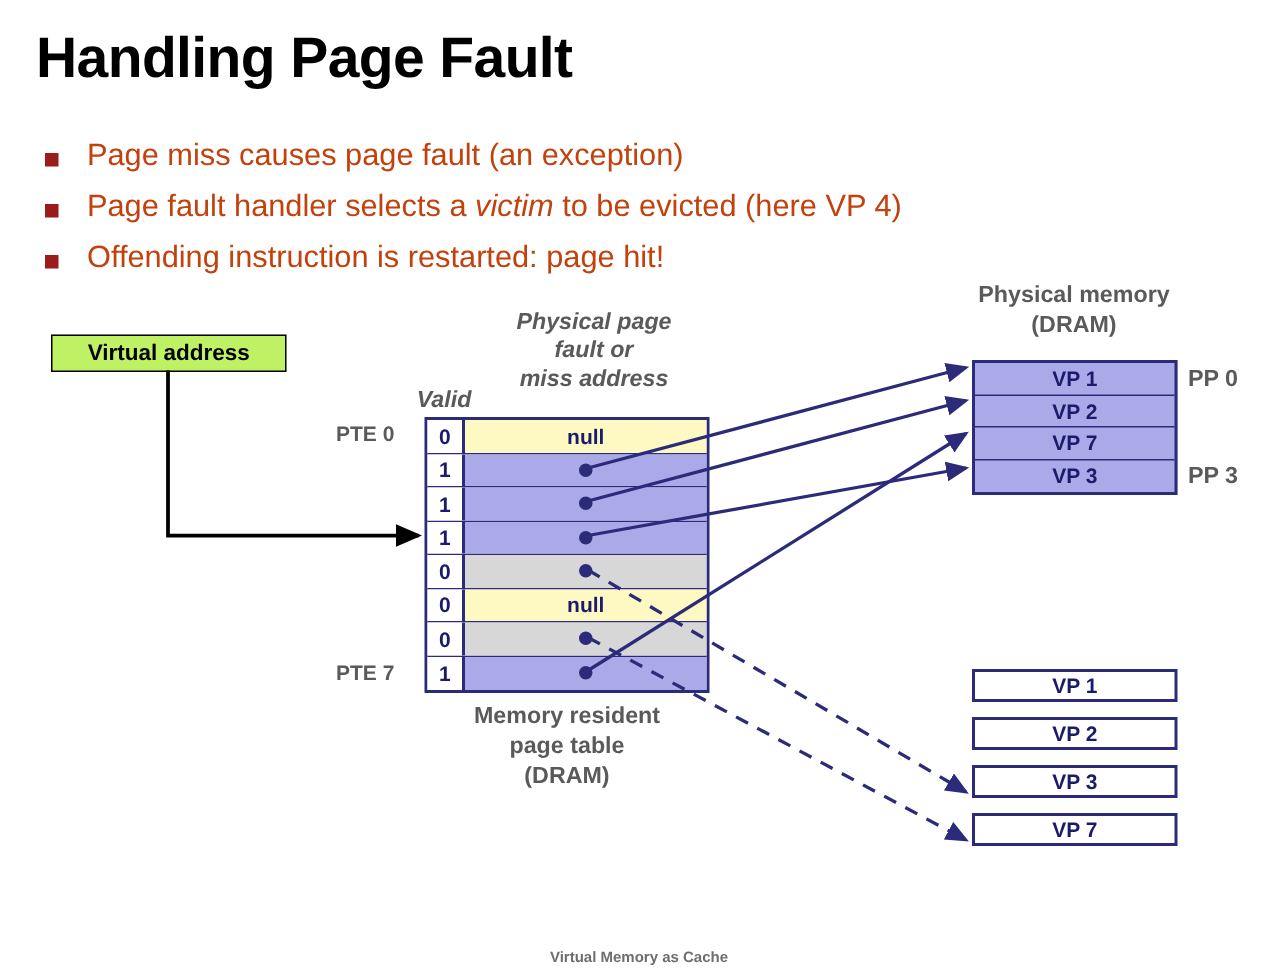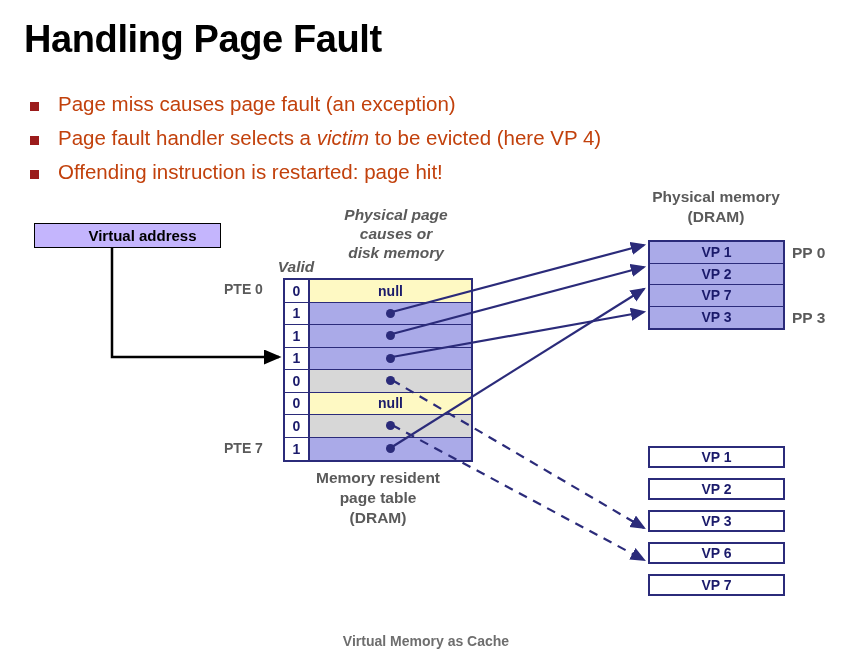--- a/index.html
+++ b/index.html
@@ -24,23 +24,23 @@
   }
   .bullet-text{
     position:absolute;left:28px;top:0;
     font-size:20.5px;color:#c2410c;white-space:nowrap;
   }
   .bullet-text i{font-style:italic;}
 
   
   .va-box{
     position:absolute;left:34px;top:223px;width:155px;height:23px;
-    border:1.5px solid #000000;background:#c4b5fd;
+    border:1.5px solid #000000;background:#bef264;
     display:flex;align-items:center;justify-content:center;
-    font-size:15px;font-weight:bold;color:#000000;padding-left:30px;
+    font-size:15px;font-weight:bold;color:#000000;
   }
 
   
   .hdr-italic{
     position:absolute;font-size:15.5px;font-weight:bold;font-style:italic;
     color:#5A5A5A;text-align:center;line-height:19px;white-space:nowrap;
   }
   .lbl-gray{
     position:absolute;font-size:15.5px;font-weight:bold;color:#5A5A5A;
     text-align:center;line-height:20px;white-space:nowrap;
@@ -85,21 +85,21 @@
     height:22px;margin-bottom:10px;box-sizing:border-box;
     border:2px solid #2B2B7A;background:#ffffff;
     display:flex;align-items:center;justify-content:center;
     font-size:14px;font-weight:bold;color:#1B1B6B;
   }
   .vm-row.last{margin-bottom:0;}
 
   
   .footer{
     position:absolute;left:0;top:633px;width:852px;text-align:center;
-    font-size:14px;font-weight:bold;color:#6E6E6E;
+    font-size:10px;font-weight:bold;color:#6E6E6E;
   }
 
   svg.overlay{position:absolute;left:0;top:0;width:852px;height:653px;
     pointer-events:none;}
 </style>
 </head>
 <body>
 
 <div id="slide">
 
@@ -113,21 +113,21 @@
     <span class="bullet-mark"></span>
     <span class="bullet-text"><span>Page fault handler selects a </span><i>victim</i><span> to be evicted (here VP 4)</span></span>
   </div>
   <div class="bullet-row" style="top:160px;">
     <span class="bullet-mark"></span>
     <span class="bullet-text"><span>Offending instruction is restarted: page hit!</span><i></i><span></span></span>
   </div>
 
   <div class="va-box">Virtual address</div>
 
-  <div class="hdr-italic" style="left:316px;top:205px;width:160px;"><span>Physical page</span><br><span>causes or</span><br><span>disk memory</span></div>
+  <div class="hdr-italic" style="left:316px;top:205px;width:160px;"><span>Physical page</span><br><span>fault or</span><br><span>miss address</span></div>
   <div class="hdr-italic" style="left:266px;top:257px;width:60px;">Valid</div>
 
   <div class="lbl-pte" style="left:224px;top:281px;">PTE 0</div>
   <div class="lbl-pte" style="left:224px;top:440px;">PTE 7</div>
 
   <div id="pagetable">
     <div class="pt-row">
       <div class="pt-valid">0</div>
       <div class="pt-val white">null</div>
     </div>
@@ -182,21 +182,20 @@
     <div class="pm-row">VP 7</div>
     <div class="pm-row last">VP 3</div>
   </div>
   <div class="lbl-gray" style="left:792px;top:243px;text-align:left;">PP 0</div>
   <div class="lbl-gray" style="left:792px;top:308px;text-align:center;">PP 3</div>
 
   <div id="virtmem">
     <div class="vm-row">VP 1</div>
     <div class="vm-row">VP 2</div>
     <div class="vm-row">VP 3</div>
-    <div class="vm-row">VP 6</div>
     <div class="vm-row last">VP 7</div>
   </div>
 
   <svg class="overlay" viewBox="0 0 852 653">
     <defs>
       <marker id="arrowNavy" markerWidth="7" markerHeight="7" refX="6" refY="3" orient="auto">
         <path d="M0,0 L7,3 L0,6 z" fill="#2B2B7A"></path>
       </marker>
       <marker id="arrowBlack" markerWidth="7" markerHeight="7" refX="6" refY="3" orient="auto">
         <path d="M0,0 L7,3 L0,6 z" fill="#000000"></path>

